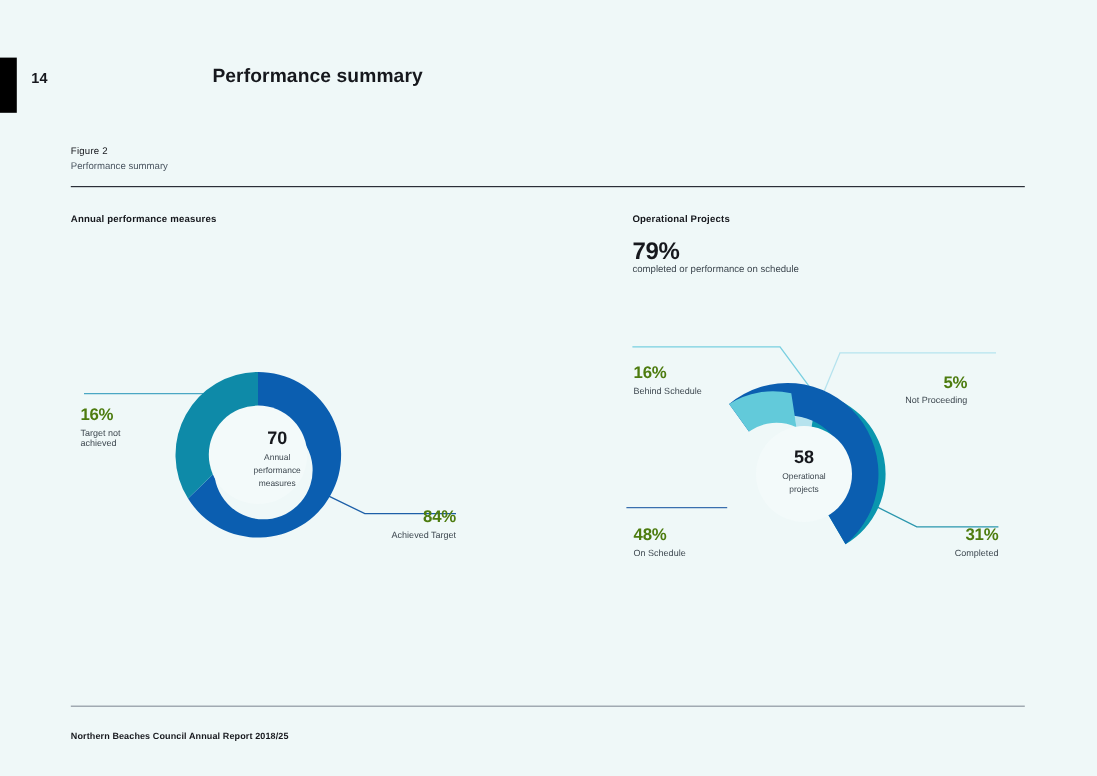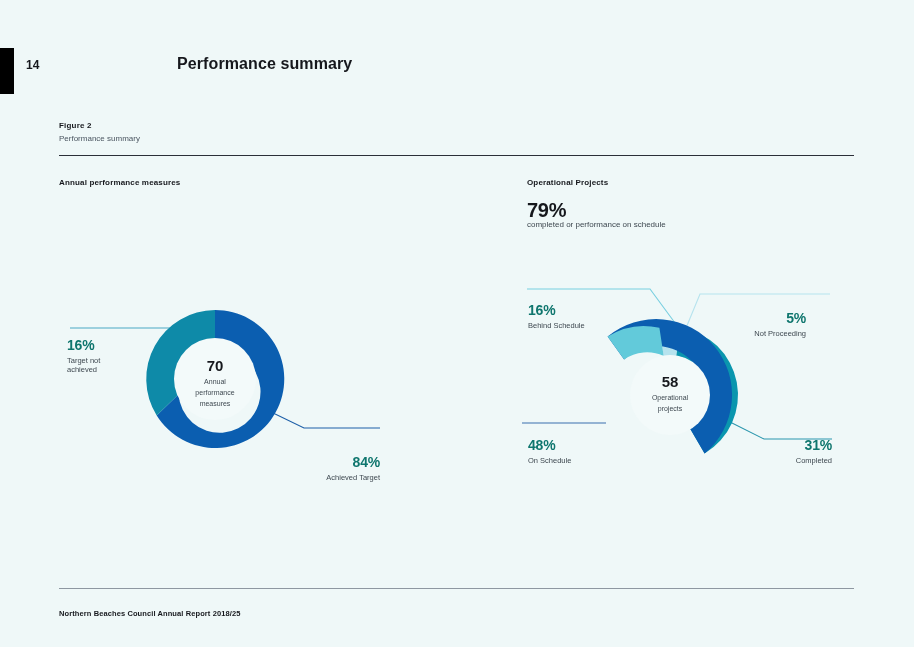--- a/index.html
+++ b/index.html
@@ -28,21 +28,21 @@
   }
   .page-title {
     position:absolute; left:177px; top:55px;
     font-size:16px; font-weight:700; letter-spacing:.1px;
     color:#16181d;
   }
 
   
   .fig-label {
     position:absolute; left:59px; top:121px;
-    font-size:8px; font-weight:700; letter-spacing:.2px; color:#16181d;
+    font-size:8px; font-weight:400; letter-spacing:.2px; color:#16181d;
   }
   .fig-sub {
     position:absolute; left:59px; top:134px;
     font-size:8px; font-weight:400; color:#4a5560;
   }
   .rule-top {
     position:absolute; left:59px; top:155px;
     width:795px; height:0; border-top:1.4px solid #2b2f38;
   }
   .rule-bottom {
@@ -74,51 +74,51 @@
   
   .chart { position:absolute; }
   .chart.left  { left:40px;  top:270px;  width:400px; height:210px; }
   .chart.right { left:500px; top:270px;  width:400px; height:215px; }
   .chart svg { display:block; overflow:visible; }
 
   
   .callout { position:absolute; }
   .callout .pct {
     font-size:14px; font-weight:700; letter-spacing:-.2px;
-    color:#0f766e; line-height:1.05; display:block;
+    color:#4d7c0f; line-height:1.05; display:block;
   }
   .callout .desc {
     font-size:7.5px; font-weight:400; color:#3e4850;
     line-height:1.25; display:block; margin-top:3px;
   }
   .callout.ralign { text-align:right; }
 
   
   .co-l-16 { left:67px;  top:338px; }
-  .co-l-84 { left:258px; top:423px; width:122px;margin-top:32px; }
+  .co-l-84 { left:258px; top:423px; width:122px; }
 
   
   .co-r-16 { left:528px; top:303px; }
   .co-r-5  { left:700px; top:311px; width:106px; }
   .co-r-48 { left:528px; top:438px; }
   .co-r-31 { left:716px; top:438px; width:116px; }
 
   
   .donut-centre {
     position:absolute; text-align:center; width:110px;
   }
   .donut-centre .num {
     font-size:15px; font-weight:700; color:#16181d;
     display:block; line-height:1.1;
   }
   .donut-centre .cap {
     font-size:7px; font-weight:400; color:#3e4850;
     display:block; line-height:1.32; margin-top:2px;
   }
-  .dc-left  { left:160px; top:358px; }
+  .dc-left  { left:176px; top:358px; }
   .dc-right { left:615px; top:374px; }
 </style>
 </head>
 <body>
 
 <div class="page">
 
   <div class="page-tab"></div>
   <div class="page-number">14</div>
   <div class="page-title">Performance summary</div>

